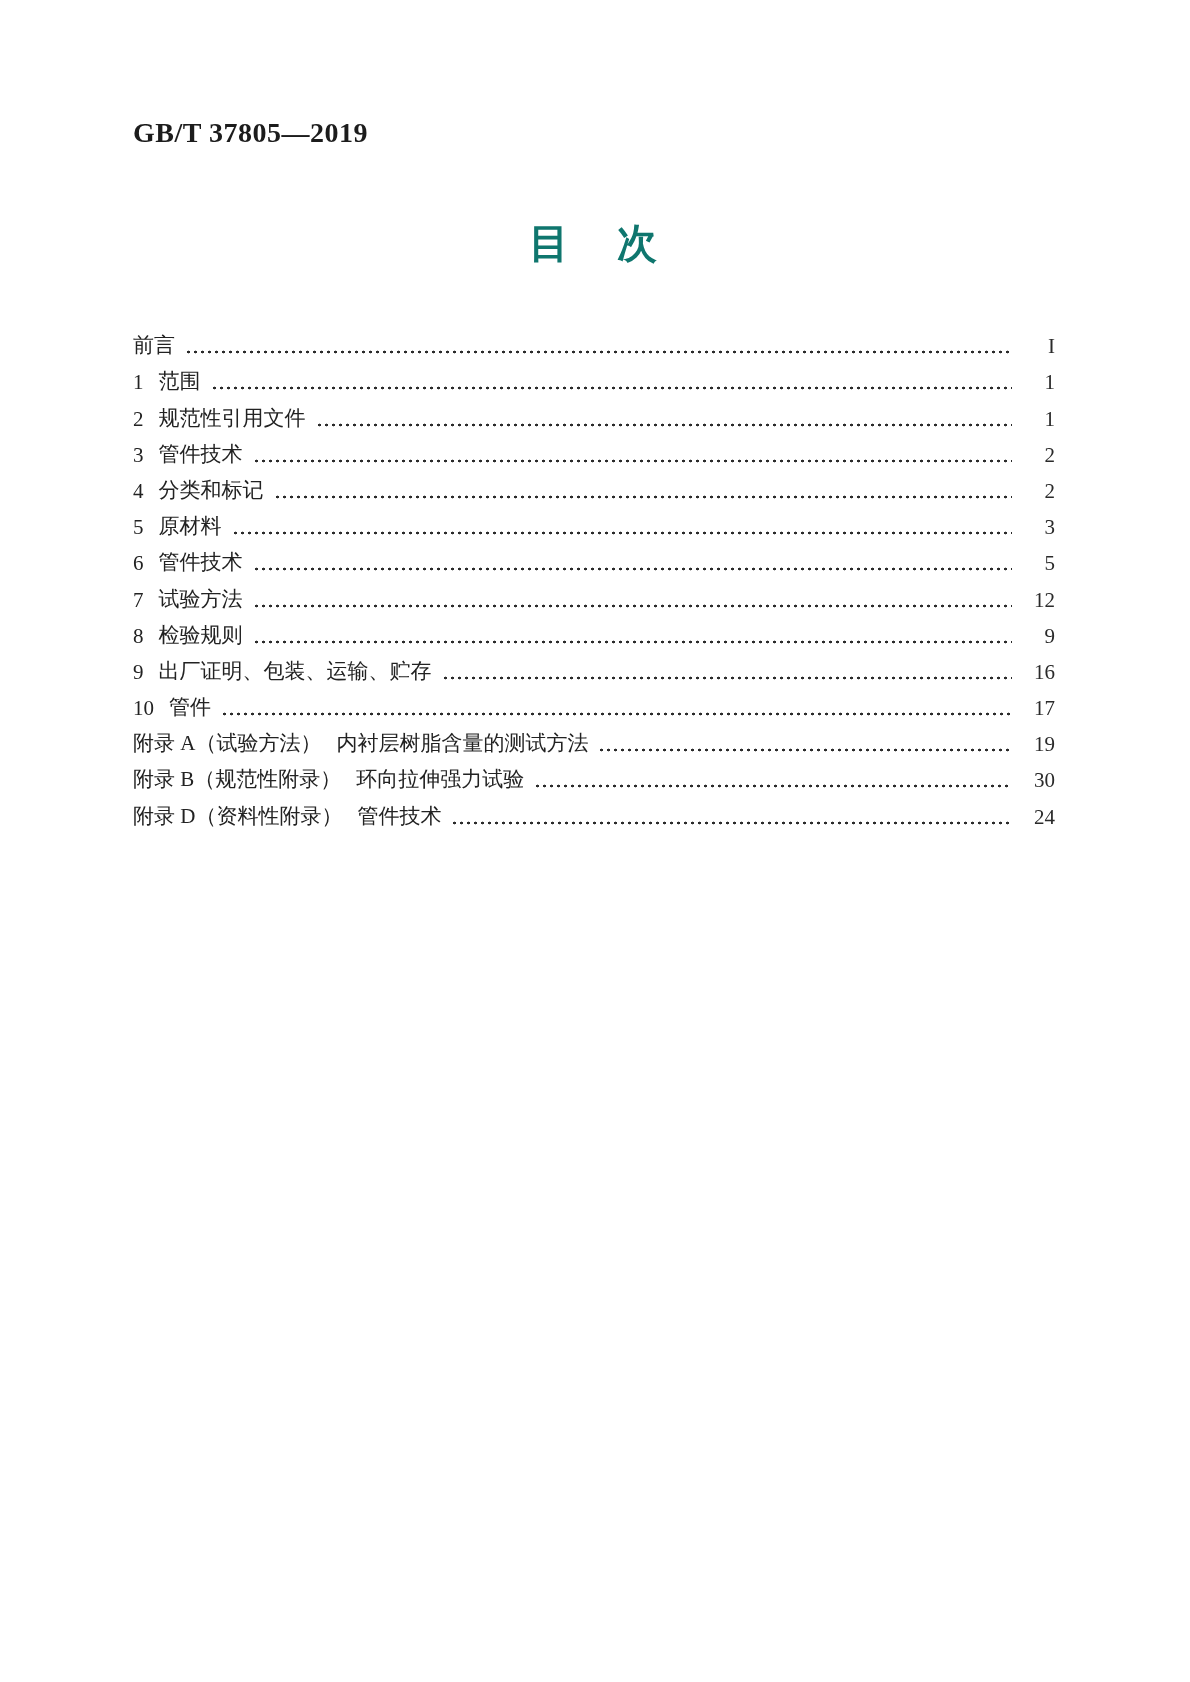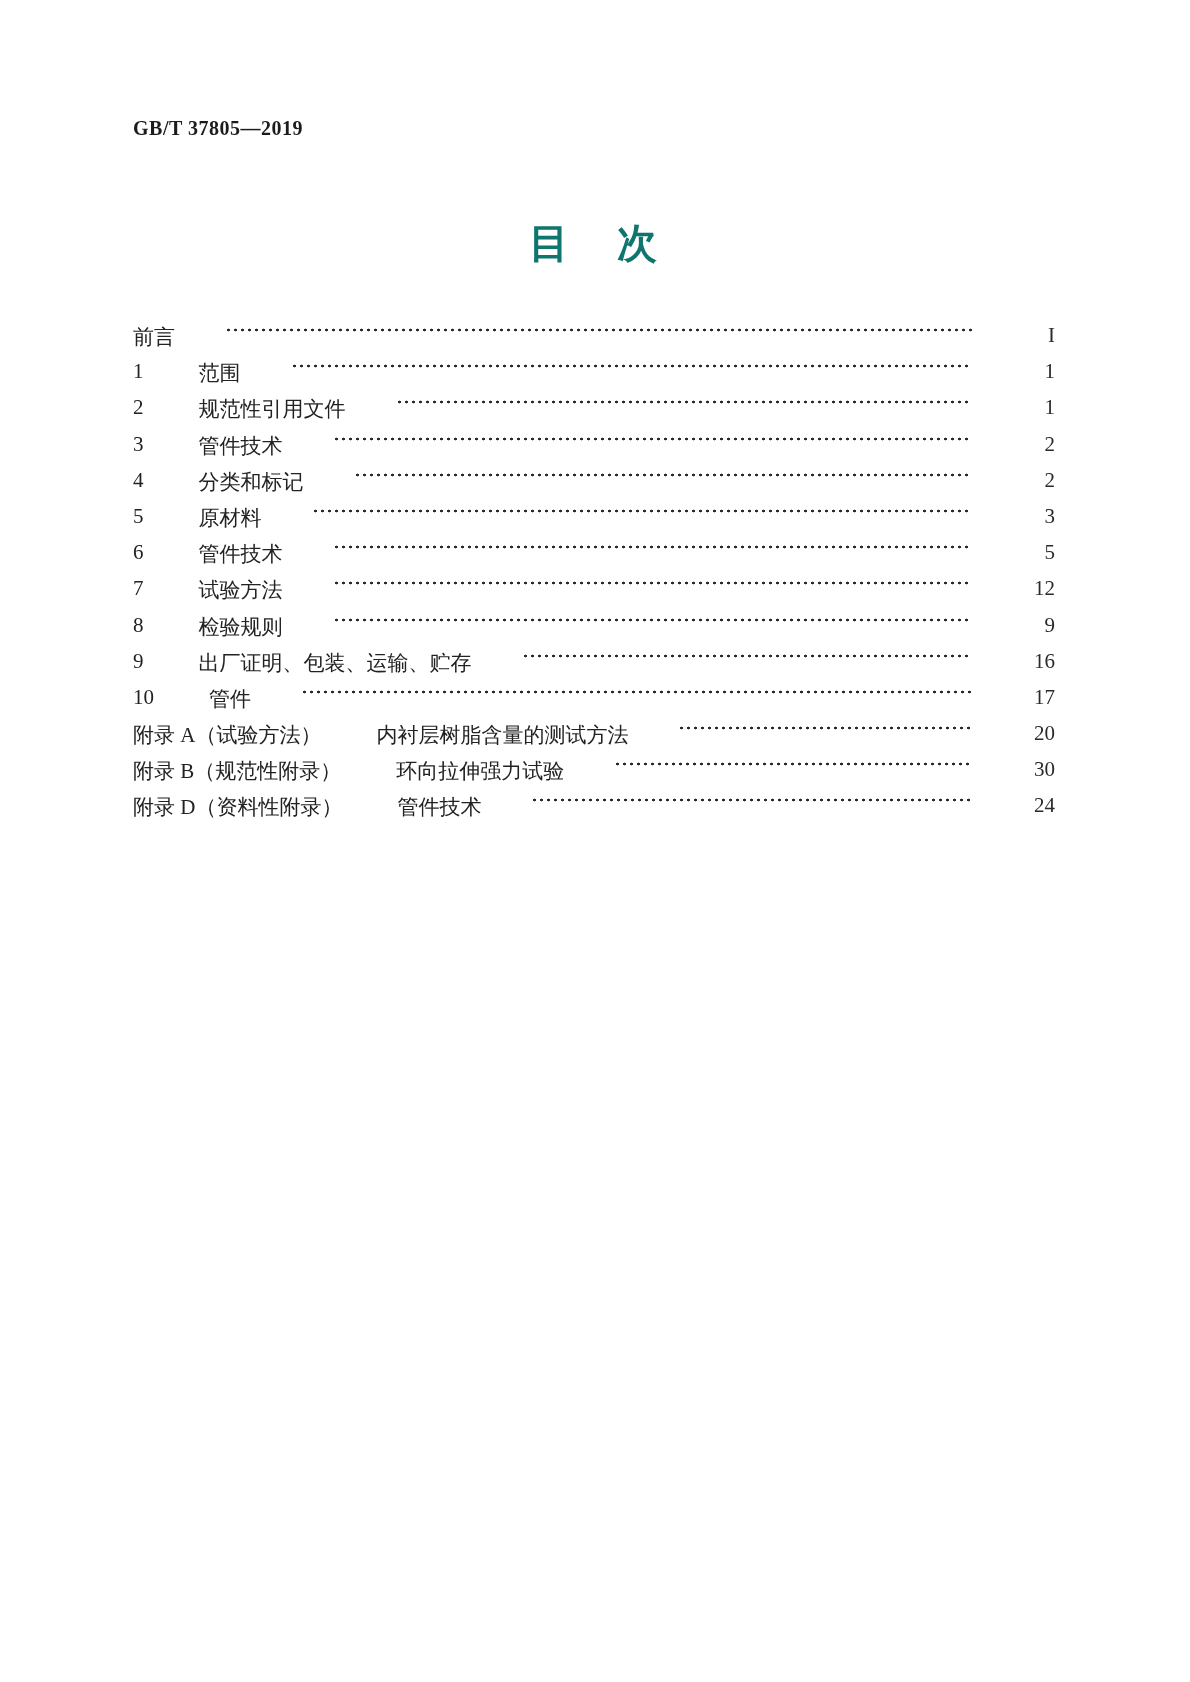--- a/index.html
+++ b/index.html
@@ -12,21 +12,21 @@
     height: 1682px;
     margin: 0 auto;
     background: #ffffff;
     overflow: hidden;
   }
 
   .doc-number {
     position: absolute;
     top: 117px;
     left: 133px;
-    font-size: 20px;
+    font-size: 28px;
     font-weight: 700;
     letter-spacing: 0.5px;
     color: #1c1c1c;
   }
 
   .page-title {
     position: absolute;
     top: 216px;
     left: 0;
     width: 100%;
@@ -41,26 +41,25 @@
   .toc-list {
     position: absolute;
     top: 323px;
     left: 133px;
     right: 135px;
     list-style: none;
   }
 
   .toc-row {
     display: flex;
-    align-items: flex-start;
+    align-items: flex-end;
     height: 36.2px;
     font-size: 21px;
     color: #222222;
     white-space: nowrap;
-    gap: 40px;
   }
 
   .row-head { margin-right: 15px; }
   .row-head:empty { display: none; margin: 0; }
 
   .row-title { }
 
   .dot-leader {
     flex: 1;
     height: 14px;
@@ -151,21 +150,21 @@
     <li class="toc-row">
       <span class="row-head">10</span>
       <span class="row-title">管件</span>
       <span class="dot-leader"></span>
       <span class="row-page">17</span>
     </li>
     <li class="toc-row">
       <span class="row-head">附录 A（试验方法）</span>
       <span class="row-title">内衬层树脂含量的测试方法</span>
       <span class="dot-leader"></span>
-      <span class="row-page">20</span>
+      <span class="row-page">19</span>
     </li>
     <li class="toc-row">
       <span class="row-head">附录 B（规范性附录）</span>
       <span class="row-title">环向拉伸强力试验</span>
       <span class="dot-leader"></span>
       <span class="row-page">30</span>
     </li>
     <li class="toc-row">
       <span class="row-head">附录 D（资料性附录）</span>
       <span class="row-title">管件技术</span>

